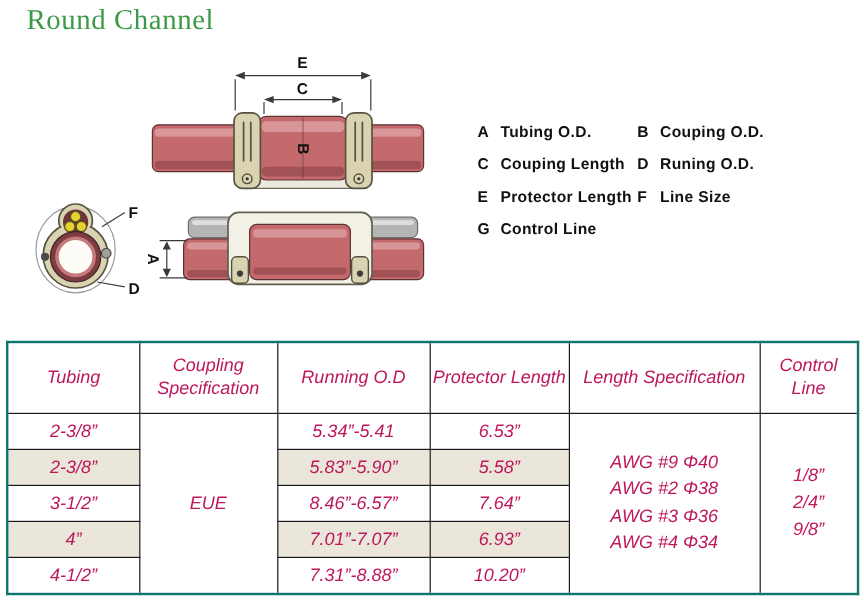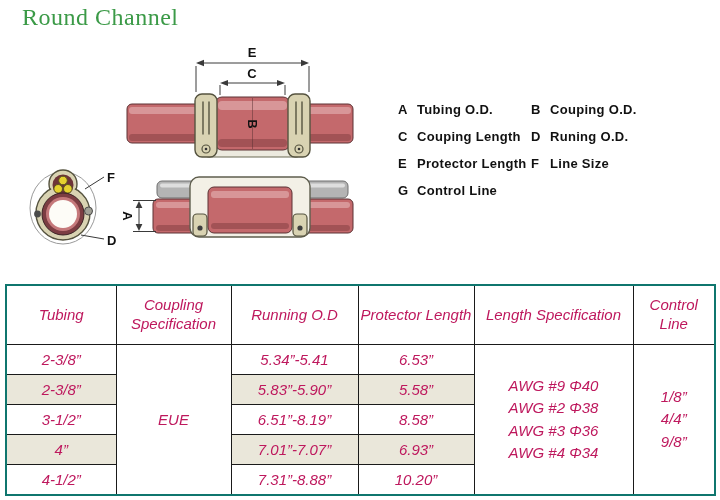--- a/index.html
+++ b/index.html
@@ -210,33 +210,33 @@
         <td>5.34”-5.41</td>
         <td>6.53”</td>
         <td rowspan="5" class="multiline">
           <div>AWG #9 Φ40</div>
           <div>AWG #2 Φ38</div>
           <div>AWG #3 Φ36</div>
           <div>AWG #4 Φ34</div>
         </td>
         <td rowspan="5" class="multiline">
           <div>1/8”</div>
-          <div>4/4”</div>
+          <div>2/4”</div>
           <div>9/8”</div>
         </td>
       </tr>
       <tr>
         <td class="shade">2-3/8”</td>
         <td class="shade">5.83”-5.90”</td>
         <td class="shade">5.58”</td>
       </tr>
       <tr>
         <td>3-1/2”</td>
-        <td>6.51”-8.19”</td>
-        <td>8.58”</td>
+        <td>8.46”-6.57”</td>
+        <td>7.64”</td>
       </tr>
       <tr>
         <td class="shade">4”</td>
         <td class="shade">7.01”-7.07”</td>
         <td class="shade">6.93”</td>
       </tr>
       <tr>
         <td>4-1/2”</td>
         <td>7.31”-8.88”</td>
         <td>10.20”</td>

